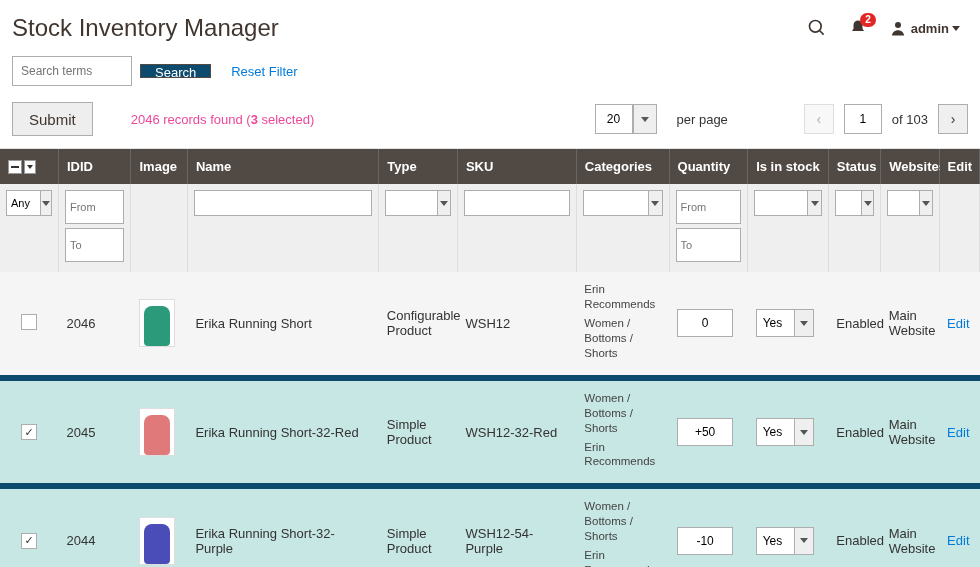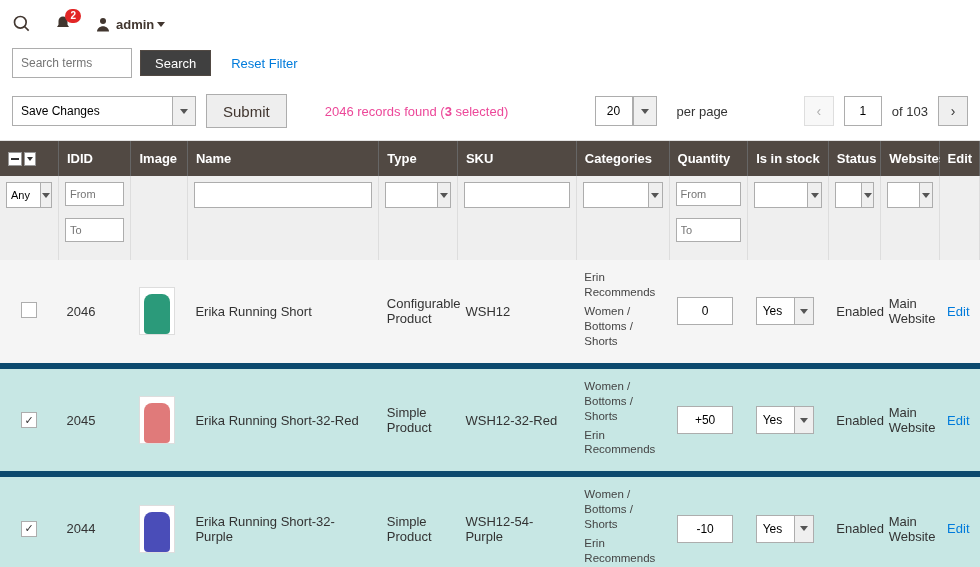--- a/index.html
+++ b/index.html
@@ -7,21 +7,21 @@
 .header { display: flex; align-items: center; justify-content: space-between; padding: 14px 20px 8px 12px; }
 .page-title { font-size: 24px; font-weight: 400; color: #41362f; }
 .header-right { display: flex; align-items: center; gap: 22px; }
 .icon-btn { position: relative; cursor: pointer; display: inline-flex; align-items: center; }
 .badge { position: absolute; top: -6px; right: -9px; background: #e22626; color: #fff; font-size: 10px; font-weight: 700; border-radius: 10px; padding: 1px 5px; line-height: 1.2; }
 .admin-label { font-size: 13px; color: #41362f; margin-left: 4px; font-weight: bold; }
 .caret-down { display: inline-block; margin-left: 3px; width: 0; height: 0; border-left: 4px solid transparent; border-right: 4px solid transparent; border-top: 5px solid #41362f; }
 
 .toolbar1 { display: flex; align-items: center; gap: 8px; padding: 6px 12px 10px 12px; }
 .search-input { width: 120px; height: 30px; border: 1px solid #adadad; padding: 4px 8px; font-size: 12px; color: #777; }
-.search-btn { height: 26px; padding: 0 14px; background: #404040; color: #fff; border: 1px solid #514943; font-size: 13px; cursor: pointer; }
+.search-btn { height: 14px; padding: 0 14px; background: #0c4a6e; color: #fff; border: 1px solid #514943; font-size: 13px; cursor: pointer; }
 .reset-link { color: #007bdb; font-size: 13px; margin-left: 12px; cursor: pointer; }
 
 .toolbar2 { display: flex; align-items: center; padding: 6px 12px 12px 12px; gap: 10px; border-bottom: 1px solid #e3e3e3; }
 .save-select { display: flex; }
 .save-select input { width: 160px; height: 30px; border: 1px solid #adadad; border-right: none; padding: 0 8px; font-size: 12px; }
 .dd-btn { width: 24px; height: 30px; border: 1px solid #adadad; background: #efefef; display: flex; align-items: center; justify-content: center; cursor: pointer; }
 .dd-caret { width: 0; height: 0; border-left: 4px solid transparent; border-right: 4px solid transparent; border-top: 5px solid #555; }
 .submit-btn { height: 34px; padding: 0 16px; background: #eee; border: 1px solid #adadad; color: #41362f; font-size: 15px; cursor: pointer; }
 .records-found { font-size: 13px; color: #ec4899; margin-left: 28px; }
 .spacer { flex: 1; }
@@ -37,21 +37,21 @@
 
 .grid-wrap { overflow-x: auto; }
 table.grid { width: 100%; border-collapse: collapse; table-layout: fixed; }
 thead tr.head th { background: #514943; color: #fff; font-size: 13px; font-weight: 600; text-align: left; padding: 10px 8px; border-right: 1px solid #666; vertical-align: middle; position: relative; }
 thead tr.head th.sortable { cursor: pointer; }
 thead tr.filters th { background: #efefef; padding: 6px; vertical-align: top; border-right: 1px solid #ddd; }
 .filter-sel { display: flex; border-radius: 11px; }
 .filter-sel input { width: 34px; height: 26px; border: 1px solid #adadad; border-right: none; font-size: 11px; padding: 0 4px; }
 .filter-sel .dd-btn { height: 26px; width: 18px; }
 .filter-txt { width: 100%; height: 26px; border: 1px solid #adadad; font-size: 11px; padding: 0 4px; }
-.range-in { width: 100%; height: 24px; border: 1px solid #adadad; font-size: 11px; padding: 0 4px; margin-bottom: 12px; color: #999; }
+.range-in { width: 100%; height: 34px; border: 1px solid #adadad; font-size: 11px; padding: 0 4px; margin-bottom: 4px; color: #999; }
 .mini-sel { display: flex; }
 .mini-sel input { width: 100%; height: 26px; border: 1px solid #adadad; border-right: none; font-size: 11px; }
 .mini-sel .dd-btn { height: 26px; width: 18px; }
 .head-checkbox-cell { display: flex; align-items: center; gap: 2px; }
 .head-checkbox { width: 14px; height: 14px; background: #fff; border: 1px solid #999; display: inline-block; position: relative; }
 .head-checkbox::after { content: ""; position: absolute; top: 5px; left: 2px; width: 8px; height: 2px; background: #333; }
 .head-dd { width: 12px; height: 14px; background: #fff; border: 1px solid #999; display: inline-flex; align-items: center; justify-content: center; }
 .head-dd .dd-caret { border-top-color: #333; border-left-width: 3px; border-right-width: 3px; border-top-width: 4px; }
 
 tbody td { padding: 10px 8px; border-bottom: 6px solid #0c4a6e; font-size: 13px; vertical-align: middle; color: #333; }
@@ -79,20 +79,21 @@
 .col-qty { width: 78px; }
 .col-stock { width: 80px; }
 .col-status { width: 52px; }
 .col-web { width: 58px; }
 .col-edit { width: 40px; }
 </style>
 </head>
 <body>
 
 <div class="header">
+  <h1 class="page-title">Stock Inventory Manager</h1>
   <div class="header-right">
     <span class="icon-btn">
       <svg width="20" height="20" viewBox="0 0 24 24" fill="none" stroke="#41362f" stroke-width="2">
           <circle cx="10" cy="10" r="7"></circle>
           <line x1="20" y1="20" x2="15" y2="15"></line>
         </svg>
     </span>
     <span class="icon-btn">
       <svg width="18" height="18" viewBox="0 0 24 24" fill="#41362f">
           <path d="M12 2a6 6 0 0 0-6 6v5l-2 3h16l-2-3V8a6 6 0 0 0-6-6z"></path>
@@ -110,26 +111,20 @@
   </div>
 </div>
 
 <div class="toolbar1">
   <input class="search-input" placeholder="Search terms" style="">
   <button class="search-btn">Search</button>
   <span class="reset-link">Reset Filter</span>
 </div>
 
 <div class="toolbar2">
-  <div class="save-select">
-    <input value="Save Changes" style="">
-    <div class="dd-btn">
-        <span class="dd-caret"></span>
-      </div>
-  </div>
   <button class="submit-btn">Submit</button>
   <span class="records-found">
     <span>2046 records found (</span><b>3</b><span> selected)</span>
   </span>
   <div class="spacer"></div>
   <div class="perpage-wrap">
     <input class="perpage-input" value="20" style="">
     <div class="dd-btn">
         <span class="dd-caret"></span>
       </div>

